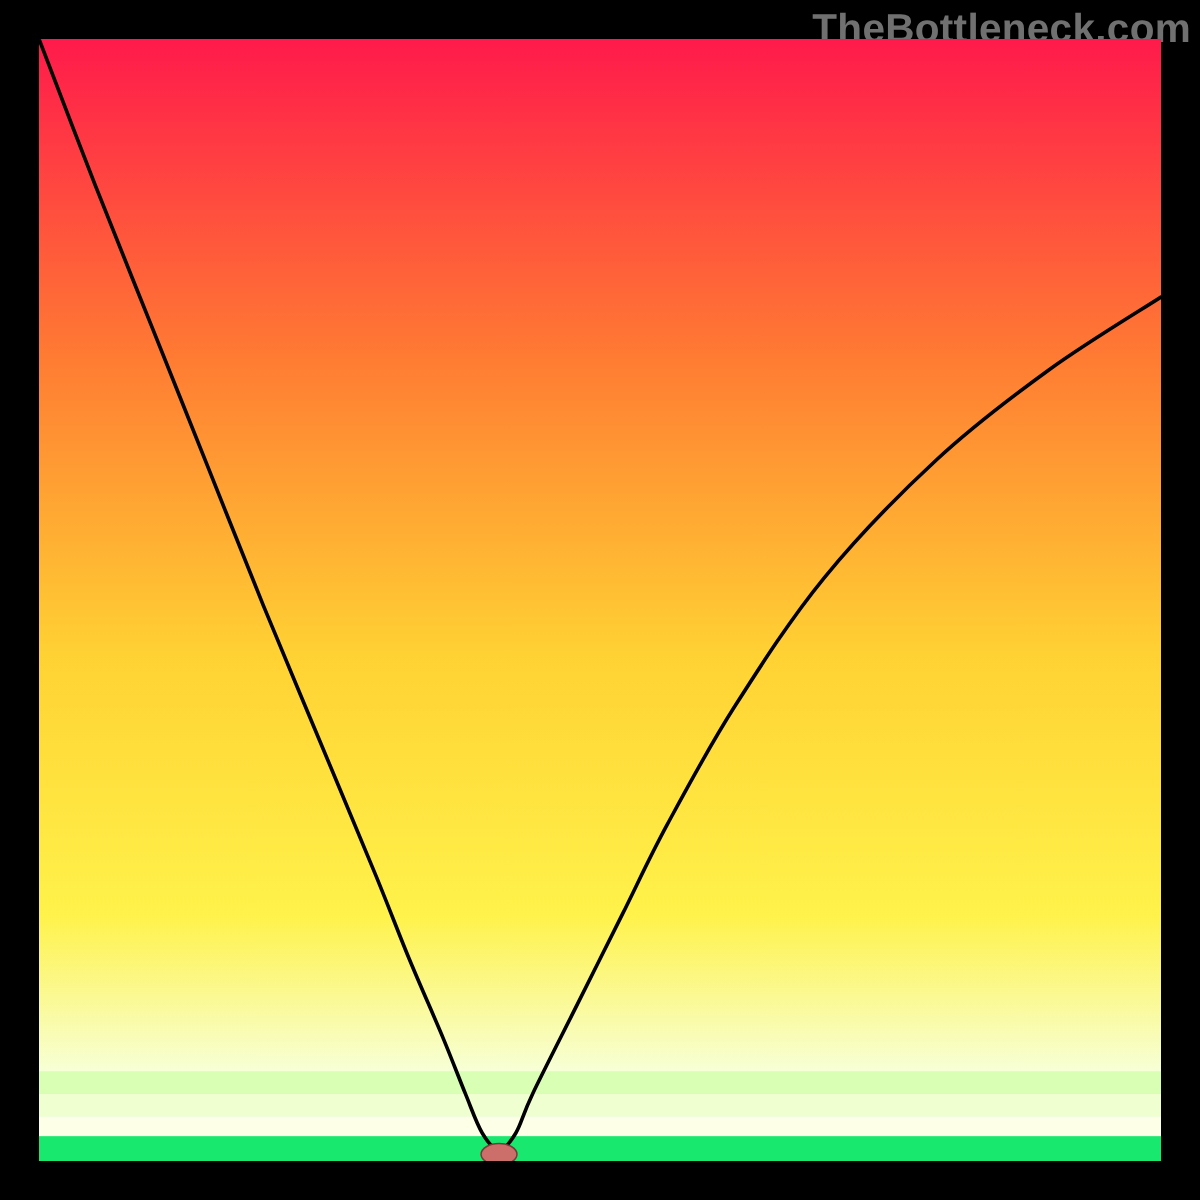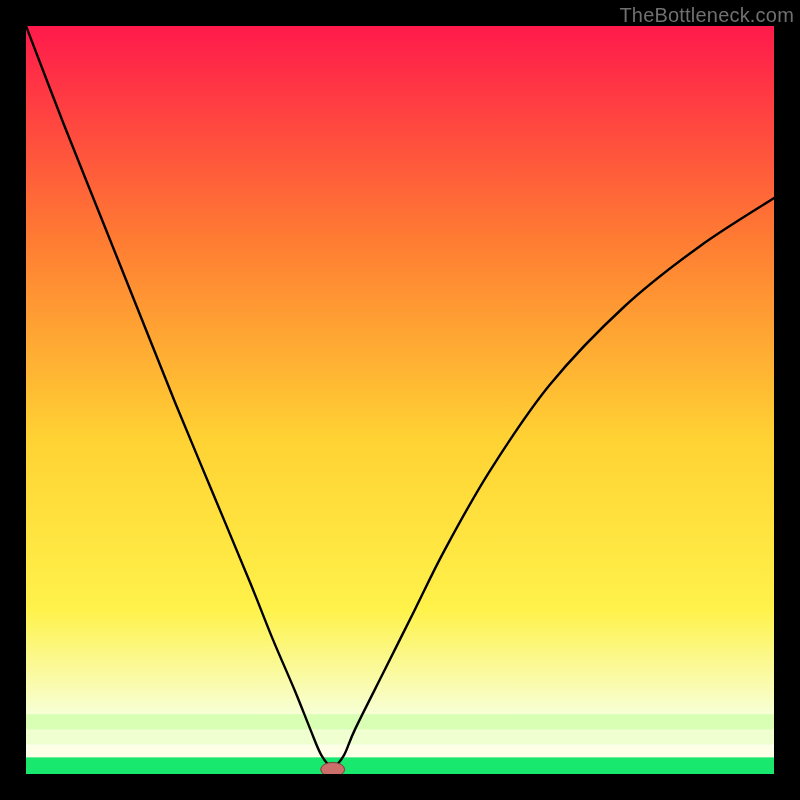--- a/index.html
+++ b/index.html
@@ -24,22 +24,22 @@
     left: 0;
     top: 0;
     width: 748px;
     height: 748px;
   }
   .watermark {
     position: absolute;
     top: 4px;
     right: 6px;
     color: #707070;
-    font-size: 20px;
-    font-weight: 400;
+    font-size: 27px;
+    font-weight: 700;
     letter-spacing: 0.2px;
   }
   svg { display: block; }
 </style>
 </head>
 <body>
 
 <div class="watermark">TheBottleneck.com</div>
 
 <div class="frame">

